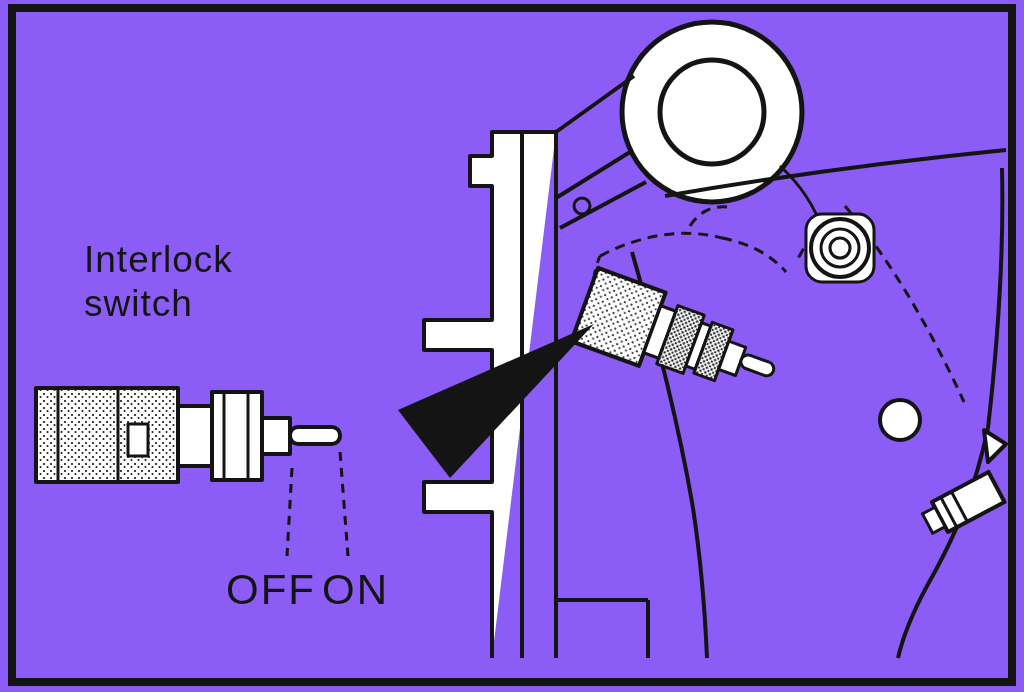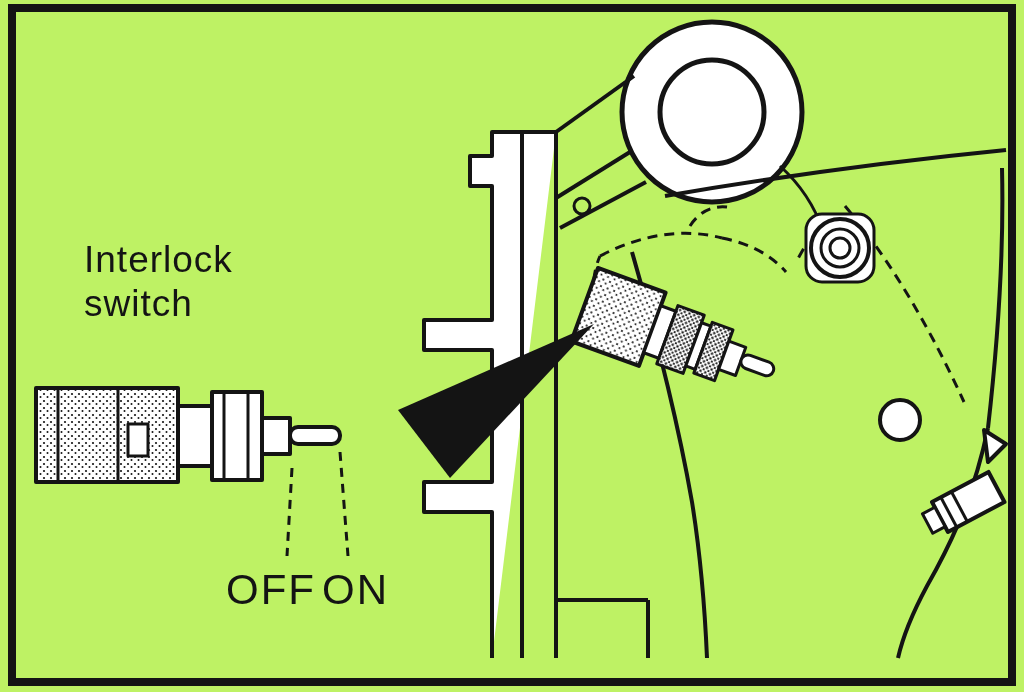--- a/index.html
+++ b/index.html
@@ -5,21 +5,21 @@
   html, body {
     margin: 0;
     padding: 0;
     background: #ffffff;
     font-family: "Liberation Sans", sans-serif;
   }
   .page {
     position: relative;
     width: 1024px;
     height: 692px;
-    background: #bef264;
+    background: #8b5cf6;
     overflow: hidden;
   }
   svg { display: block; }
   .ink-text {
     fill: #141414;
     font-family: "Liberation Sans", sans-serif;
   }
   .label-large { font-size: 37px; letter-spacing: 1px; }
   .label-onoff { font-size: 42px; letter-spacing: 2px; }
 </style>

